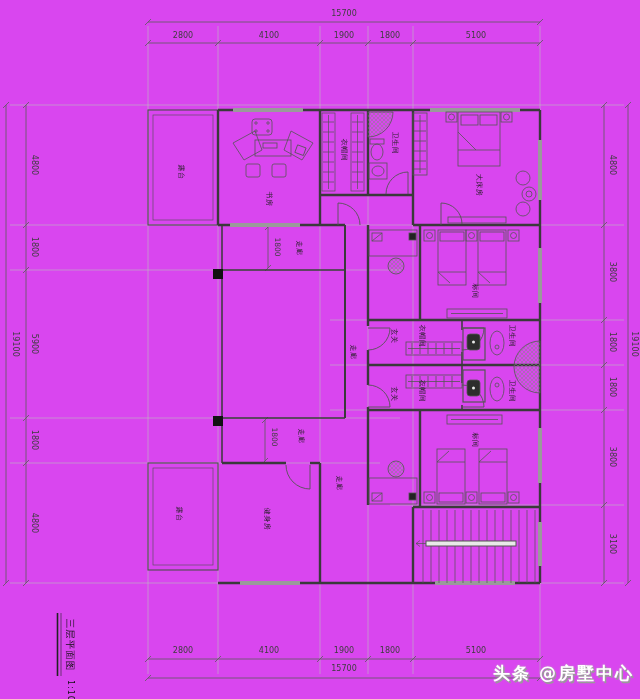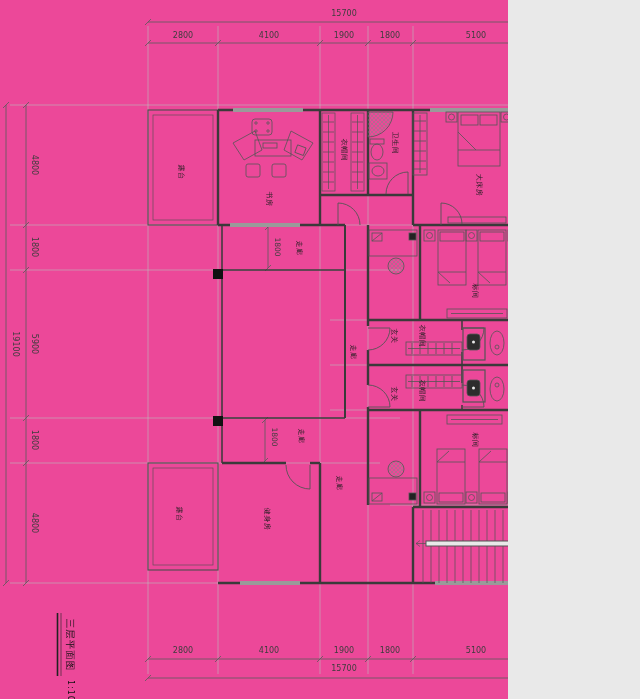--- a/index.html
+++ b/index.html
@@ -1,16 +1,16 @@
 <!DOCTYPE html>
 <html><head>
 <meta charset="utf-8">
 <style>
   html,body{margin:0;padding:0;background:#e9e9e9;}
-  #plan{position:relative;width:508px;height:699px;background:#ec4899;overflow:hidden;
+  #plan{position:relative;width:640px;height:699px;background:#d946ef;overflow:hidden;
         font-family:"DejaVu Sans",sans-serif;}
   #plan svg{position:absolute;left:0;top:0;}
   .vl{position:absolute;transform:translate(-50%,-50%) rotate(90deg);font-size:7px;color:#1e1e1e;
       white-space:nowrap;letter-spacing:0.5px;line-height:1;}
   .hd{position:absolute;transform:translate(-50%,-50%);font-size:8px;color:#3d3d3d;
       white-space:nowrap;line-height:1;}
   .vd{position:absolute;transform:translate(-50%,-50%) rotate(90deg);font-size:8px;color:#3d3d3d;
       white-space:nowrap;line-height:1;}
   .ti{position:absolute;transform:translate(-50%,-50%) rotate(90deg);font-size:9.5px;color:#111;
       white-space:nowrap;letter-spacing:1px;line-height:1;}
@@ -321,13 +321,14 @@
   <div class="vd" style="left:612px;top:457px">3800</div>
   <div class="vd" style="left:612px;top:544px">3100</div>
   <div class="vd" style="left:634px;top:344px">19100</div>
 
   <div class="vd" style="left:277px;top:247px;font-size:7.5px">1800</div>
   <div class="vd" style="left:274px;top:437px;font-size:7.5px">1800</div>
 
   <div class="ti" style="left:70px;top:645px">三层平面图</div>
   <div class="ti" style="left:70px;top:694px;font-size:8px">1:100</div>
 
+  <div id="watermark">头条 @房墅中心</div>
 </div>
 
 </body></html>

